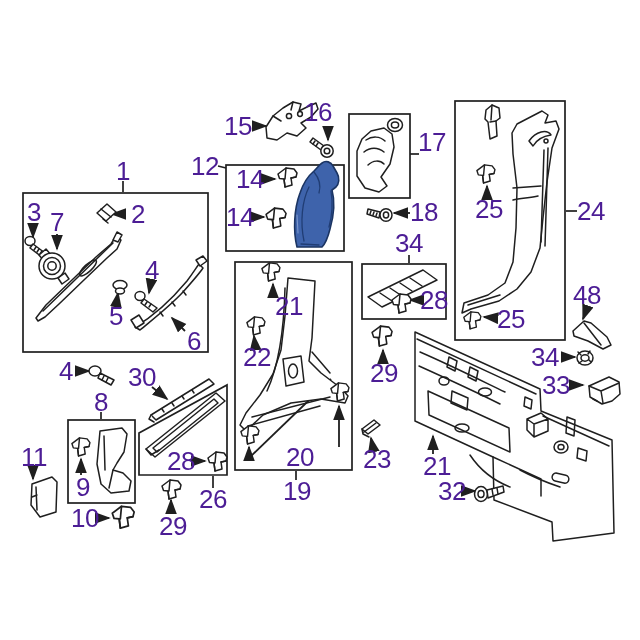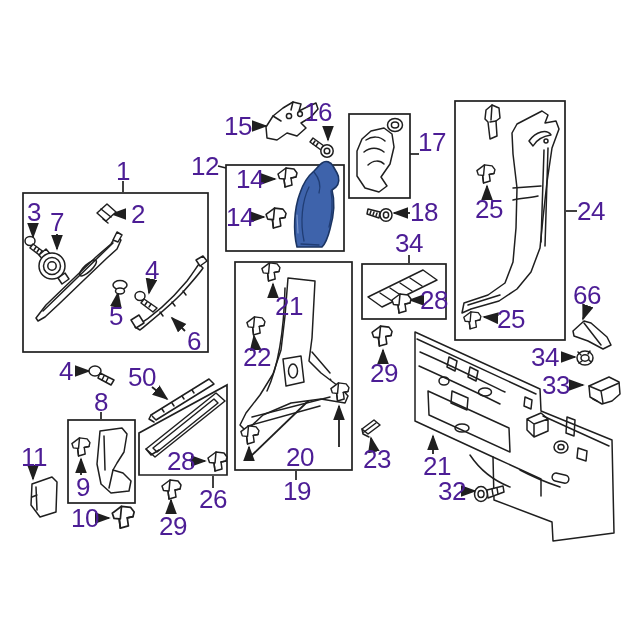--- a/index.html
+++ b/index.html
@@ -291,21 +291,21 @@
 
 <div>
   <div class="co" style="left:123px;top:171px">1</div>
   <div class="co" style="left:138px;top:214px">2</div>
   <div class="co" style="left:34px;top:212px">3</div>
   <div class="co" style="left:57px;top:222px">7</div>
   <div class="co" style="left:116px;top:316px">5</div>
   <div class="co" style="left:152px;top:270px">4</div>
   <div class="co" style="left:194px;top:341px">6</div>
   <div class="co" style="left:66px;top:371px">4</div>
-  <div class="co" style="left:142px;top:377px">50</div>
+  <div class="co" style="left:142px;top:377px">30</div>
   <div class="co" style="left:101px;top:402px">8</div>
   <div class="co" style="left:83px;top:487px">9</div>
   <div class="co" style="left:34px;top:457px">11</div>
   <div class="co" style="left:85px;top:518px">10</div>
   <div class="co" style="left:181px;top:461px">28</div>
   <div class="co" style="left:213px;top:499px">26</div>
   <div class="co" style="left:173px;top:526px">29</div>
   <div class="co" style="left:205px;top:166px">12</div>
   <div class="co" style="left:250px;top:179px">14</div>
   <div class="co" style="left:240px;top:217px">14</div>
@@ -317,20 +317,20 @@
   <div class="co" style="left:434px;top:300px">28</div>
   <div class="co" style="left:384px;top:373px">29</div>
   <div class="co" style="left:377px;top:459px">23</div>
   <div class="co" style="left:297px;top:491px">19</div>
   <div class="co" style="left:300px;top:457px">20</div>
   <div class="co" style="left:289px;top:306px">21</div>
   <div class="co" style="left:257px;top:357px">22</div>
   <div class="co" style="left:591px;top:211px">24</div>
   <div class="co" style="left:489px;top:209px">25</div>
   <div class="co" style="left:511px;top:319px">25</div>
-  <div class="co" style="left:587px;top:295px">66</div>
+  <div class="co" style="left:587px;top:295px">48</div>
   <div class="co" style="left:545px;top:357px">34</div>
   <div class="co" style="left:556px;top:385px">33</div>
   <div class="co" style="left:437px;top:466px">21</div>
   <div class="co" style="left:452px;top:491px">32</div>
 </div>
 
 </div>
 
 </body></html>

